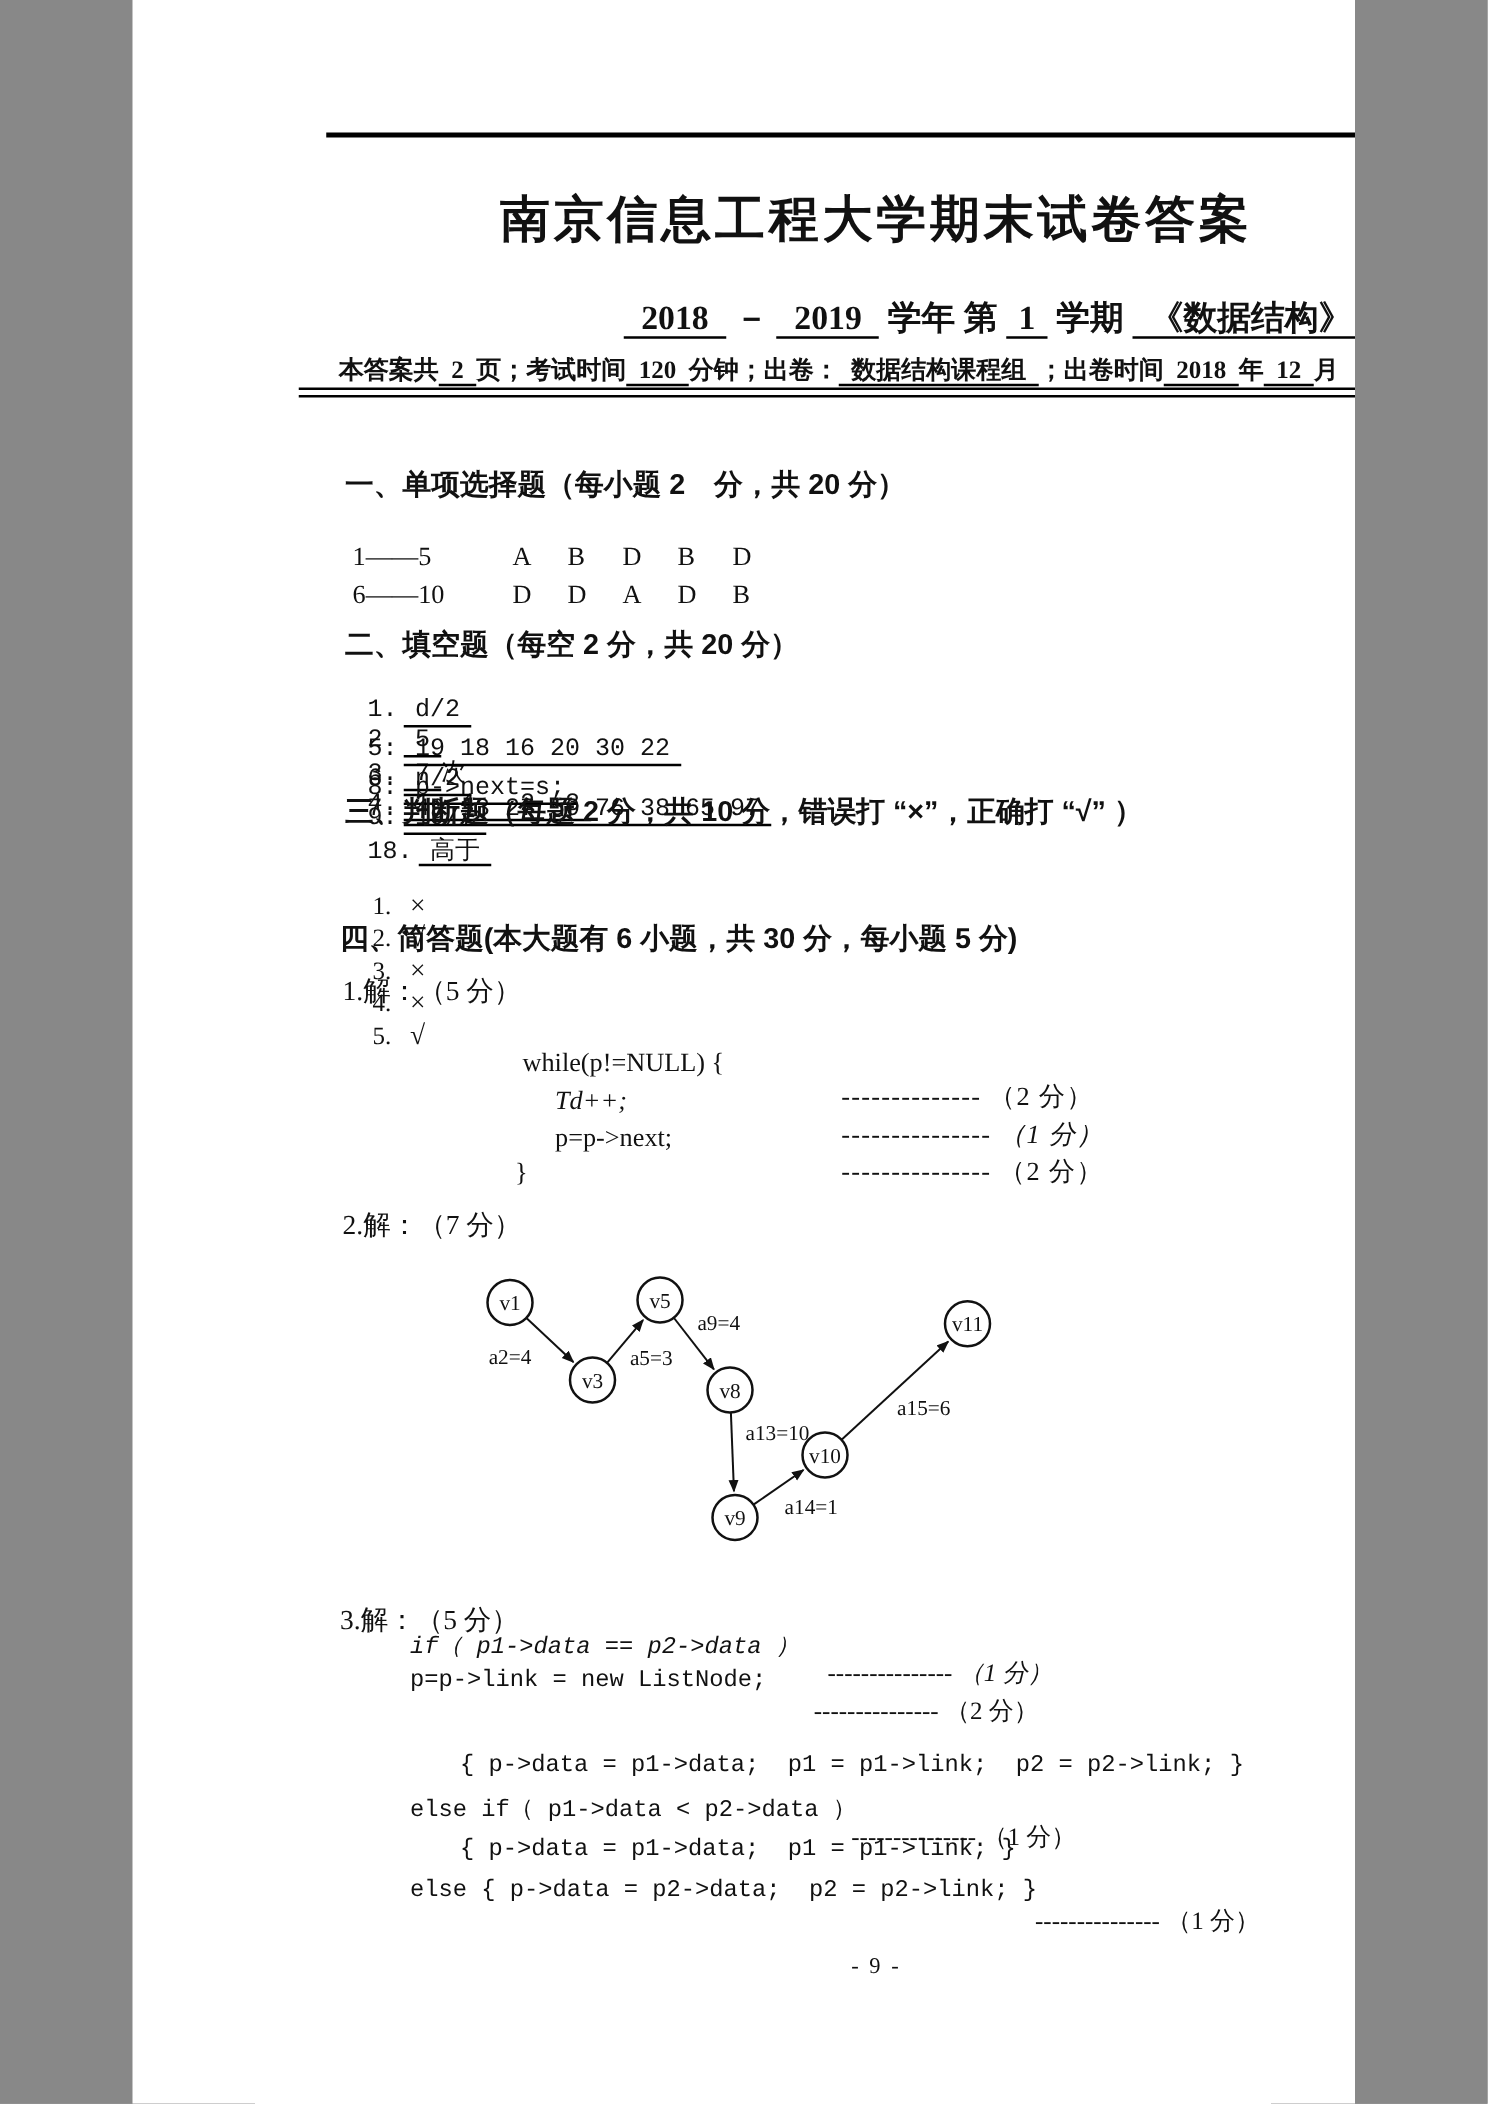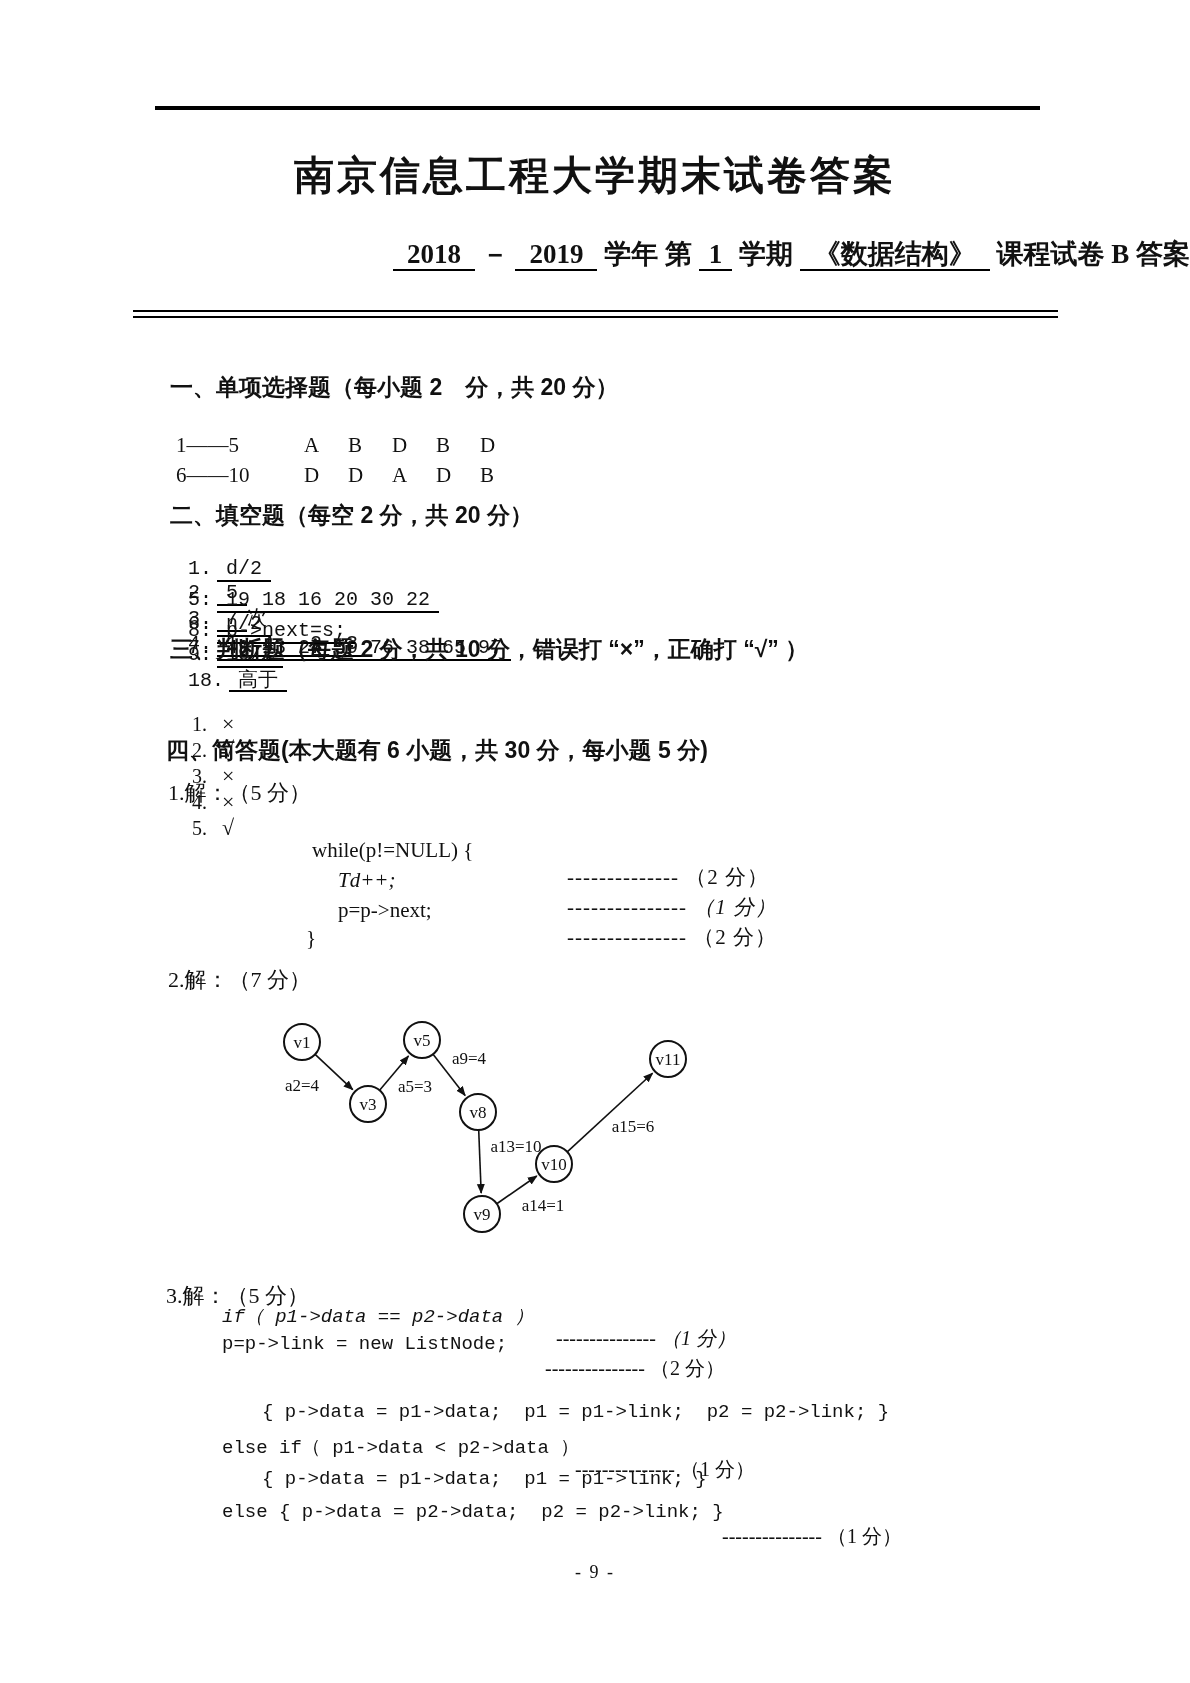--- a/index.html
+++ b/index.html
@@ -1,23 +1,24 @@
 <!DOCTYPE html>
 <html><head>
 <meta charset="utf-8">
 <style>
   html,body{margin:0;padding:0;background:#888;}
   .page{
     position:relative;
-    width:1190px;height:1683px;
+    width:950px;height:1683px;
     margin:0 auto;
     background:#ffffff;
     color:#111;
     font-family:"Liberation Serif", serif;
     overflow:hidden;
+    padding-left:28px;
   }
   .abs{position:absolute;}
   
   .topline{left:155px;top:106px;width:885px;height:4px;background:#000;}
   .title{left:0;top:148px;width:1190px;text-align:center;
          font-family:"Liberation Sans", sans-serif;
          font-size:40px;font-weight:bold;letter-spacing:3px;}
   .subtitle{left:0;top:236px;width:1190px;text-align:right;
             font-size:27px;font-weight:bold;white-space:nowrap;}
   .subtitle .u{border-bottom:2.5px solid #000;padding:0 14px;}
@@ -87,20 +88,23 @@
     <span class="u">2018</span>
     <span>－</span>
     <span class="u">2019</span>
     <span>学年 第</span>
     <span class="u small">1</span>
     <span>学期</span>
     <span class="u">《数据结构》</span>
     <span> 课程试卷 B 答案</span>
   </div>
 
+  <div class="abs infoline">
+    <span>本答案共</span><span class="u">2</span><span>页；考试时间</span><span class="u">120</span><span>分钟；出卷：</span><span class="u">数据结构课程组</span><span>；出卷时间</span><span class="u">2018</span><span>年</span><span class="u">12</span><span>月</span>
+  </div>
 
   <div class="abs doubleline"></div>
 
   <div class="abs h h1">一、单项选择题（每小题 2　分，共 20 分）</div>
   <div class="abs crow">
     <span class="rng">1——5</span><span class="ans">A</span><span class="ans">B</span><span class="ans">D</span><span class="ans">B</span><span class="ans">D</span>
   </div>
   <div class="abs crow crow2">
     <span class="rng">6——10</span><span class="ans">D</span><span class="ans">D</span><span class="ans">A</span><span class="ans">D</span><span class="ans">B</span>
   </div>

